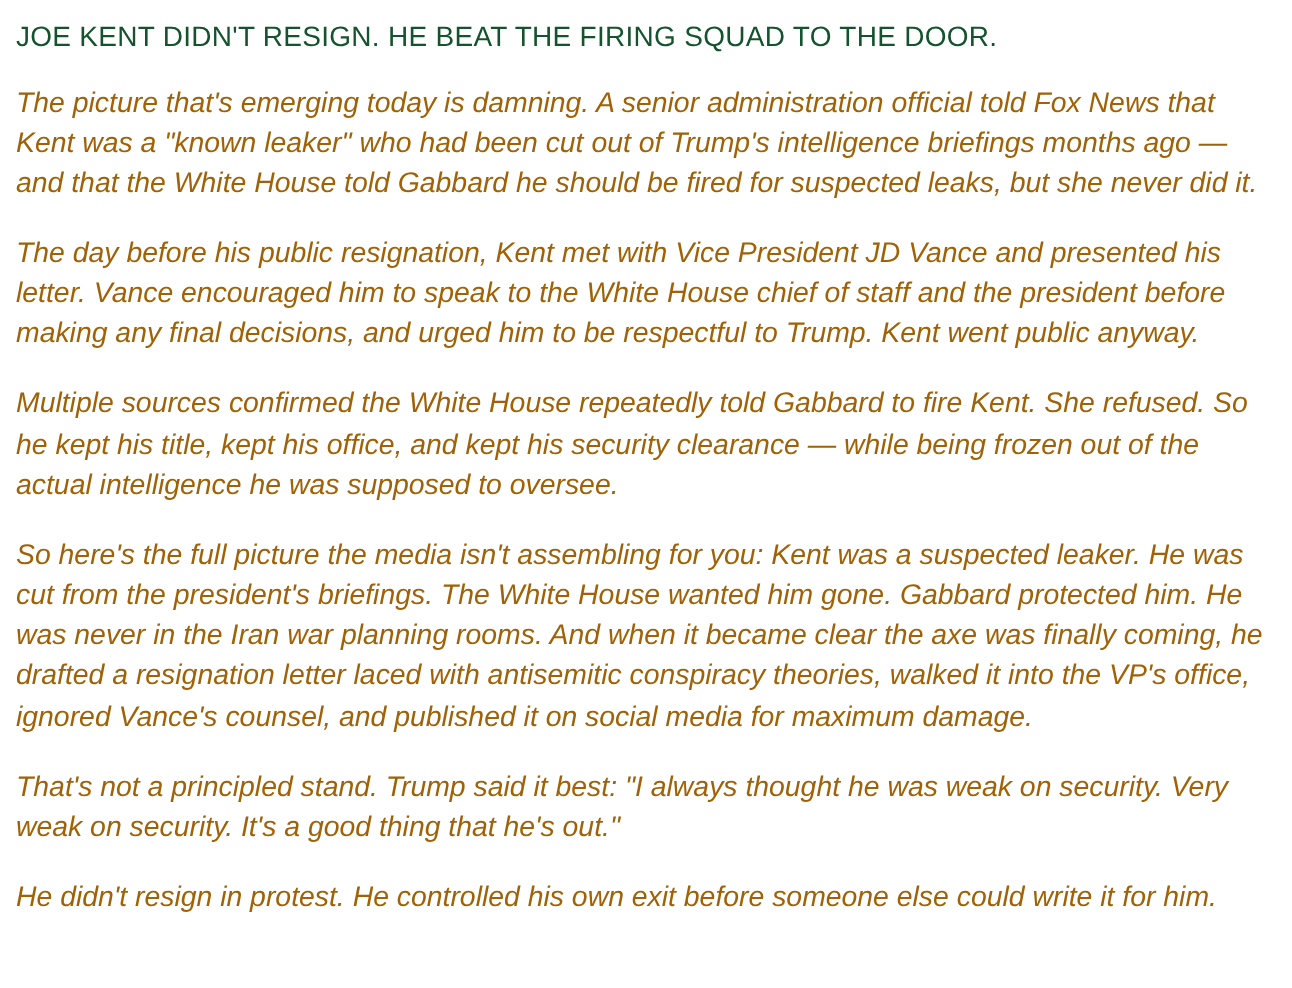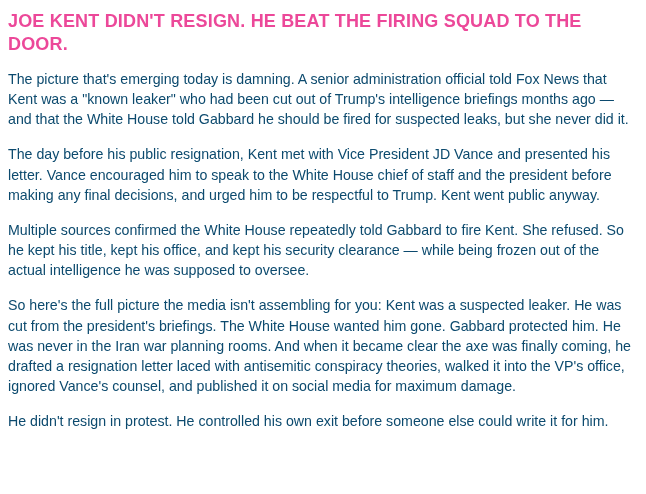--- a/index.html
+++ b/index.html
@@ -13,40 +13,42 @@
     overflow: hidden;
     font-family: "Liberation Sans", sans-serif;
     color: #1a1a1a;
   }
   .article {
     padding: 10px 8px 0 8px;
     box-sizing: border-box;
     width: 646px;
   }
   .headline {
-    font-size: 18px;
-    font-weight: bold;
+    font-size: 14px;
+    font-weight: normal;
     line-height: 1.25;
     margin: 0 0 14px 0;
-    color: #ec4899;
+    color: #14532d;
     letter-spacing: 0.01em;
   }
   .para {
     font-size: 14.2px;
     line-height: 1.42;
     margin: 0 0 15px 0;
-    color: #0c4a6e;
+    color: #a16207;
+    font-style: italic;
   }
   .para:last-child {
     margin-bottom: 16px;
   }
 </style>
 </head>
 <body>
 
 <div class="article">
   <h1 class="headline">JOE KENT DIDN'T RESIGN. HE BEAT THE FIRING SQUAD TO THE DOOR.</h1>
   <p class="para">The picture that's emerging today is damning. A senior administration official told Fox News that Kent was a "known leaker" who had been cut out of Trump's intelligence briefings months ago — and that the White House told Gabbard he should be fired for suspected leaks, but she never did it.</p>
   <p class="para">The day before his public resignation, Kent met with Vice President JD Vance and presented his letter. Vance encouraged him to speak to the White House chief of staff and the president before making any final decisions, and urged him to be respectful to Trump. Kent went public anyway.</p>
   <p class="para">Multiple sources confirmed the White House repeatedly told Gabbard to fire Kent. She refused. So he kept his title, kept his office, and kept his security clearance — while being frozen out of the actual intelligence he was supposed to oversee.</p>
   <p class="para">So here's the full picture the media isn't assembling for you: Kent was a suspected leaker. He was cut from the president's briefings. The White House wanted him gone. Gabbard protected him. He was never in the Iran war planning rooms. And when it became clear the axe was finally coming, he drafted a resignation letter laced with antisemitic conspiracy theories, walked it into the VP's office, ignored Vance's counsel, and published it on social media for maximum damage.</p>
+  <p class="para">That's not a principled stand. Trump said it best: "I always thought he was weak on security. Very weak on security. It's a good thing that he's out."</p>
   <p class="para">He didn't resign in protest. He controlled his own exit before someone else could write it for him.</p>
 </div>
 
 </body></html>

